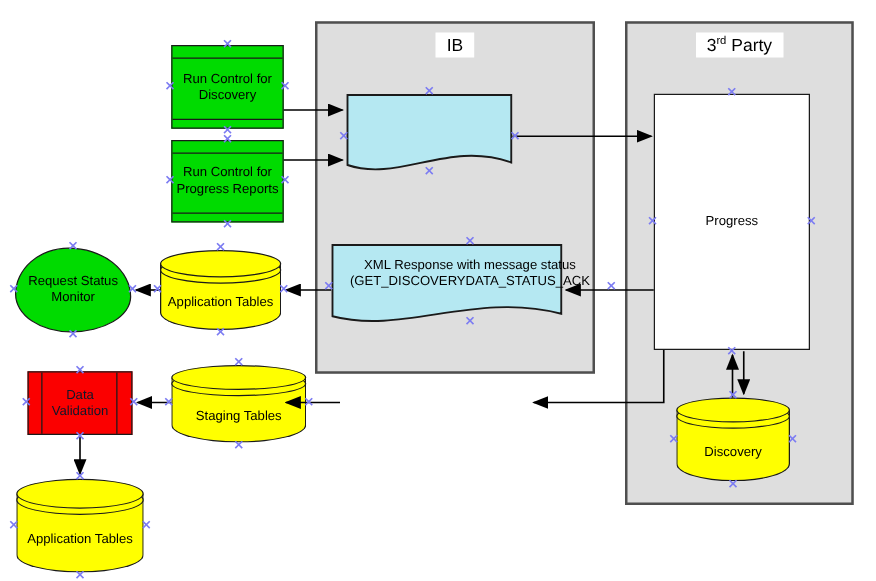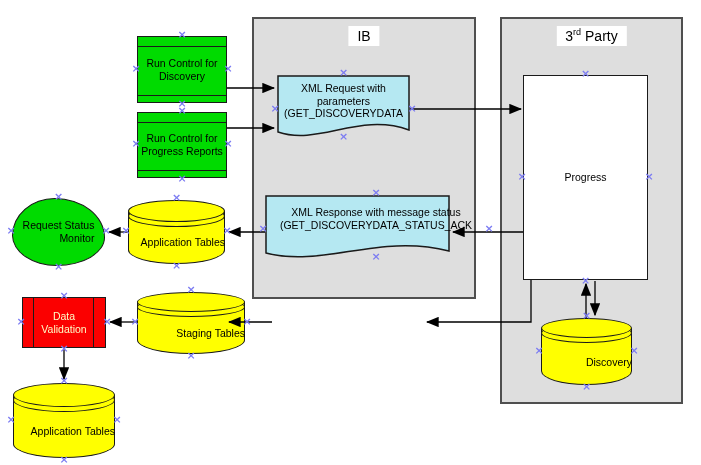--- a/index.html
+++ b/index.html
@@ -11,26 +11,26 @@
   .container{
     position:absolute;background:#dedede;border:2px solid #4f4f4f;box-sizing:border-box;
   }
   .ctitle{
     position:absolute;top:7px;left:50%;transform:translateX(-50%);
     background:#ffffff;padding:1px 9px;font-size:14px;white-space:nowrap;line-height:1.3;
   }
   .ctitle sup{font-size:9px;}
   
   .shape{position:absolute;box-sizing:border-box;}
-  .lbl{font-size:10.5px;line-height:1.2;text-align:right;}
+  .lbl{font-size:10.5px;line-height:1.2;text-align:center;}
   .ln{display:block;white-space:nowrap;}
   
   .pproc{border:1.6px solid #1a1a1a;}
   .pproc.green{background:#00db00;}
-  .pproc.red{background:#fb0000;color:#fef9c3;text-decoration:underline;}
+  .pproc.red{background:#fb0000;color:#0f172a;text-decoration:underline;}
   .pproc .flex{position:absolute;inset:0;display:flex;flex-direction:column;justify-content:center;align-items:center;}
   .stripe{position:absolute;background:transparent;}
   .stripe.htop{left:0;right:0;top:9px;border-top:1.6px solid #1a1a1a;}
   .stripe.hbot{left:0;right:0;bottom:6px;border-top:1.6px solid #1a1a1a;}
   .stripe.vleft{top:0;bottom:0;left:10px;border-left:1.6px solid #1a1a1a;}
   .stripe.vright{top:0;bottom:0;right:11px;border-left:1.6px solid #1a1a1a;}
   
   .blob{
     background:#00db00;border:1.6px solid #1a1a1a;
     border-radius:46% 54% 52% 48% / 55% 58% 42% 45%;
@@ -165,25 +165,20 @@
     <span class="h n"></span>
     <span class="h s"></span>
     <span class="h w"></span>
     <span class="h e"></span>
   </div>
 
   <div class="shape doc" style="left:277px;top:75px;width:133px;height:70px">
     <svg width="133" height="70" viewBox="0 0 133 70">
       <path class="docpath" d="M1 1 L132 1 L132 55 C 82 37, 42 71, 1 57 Z"></path>
     </svg>
-    <div class="lbl">
-      <span class="ln">XML Request with</span>
-      <span class="ln">parameters</span>
-      <span class="ln">(GET_DISCOVERYDATA</span>
-    </div>
     <span class="h n"></span>
     <span class="h s"></span>
     <span class="h w"></span>
     <span class="h e"></span>
   </div>
 
   <div class="shape doc" style="left:265px;top:195px;width:222px;height:70px">
     <svg width="185" height="70" viewBox="0 0 185 70">
       <path class="docpath" d="M1 1 L184 1 L184 56 C 114 38, 58 73, 1 58 Z"></path>
     </svg>

